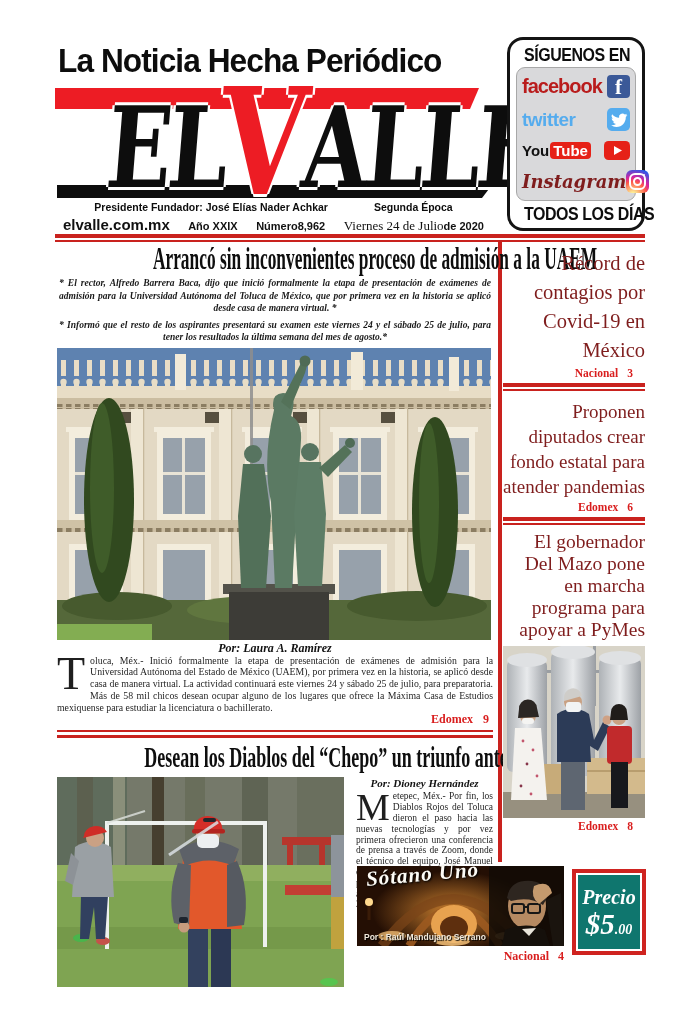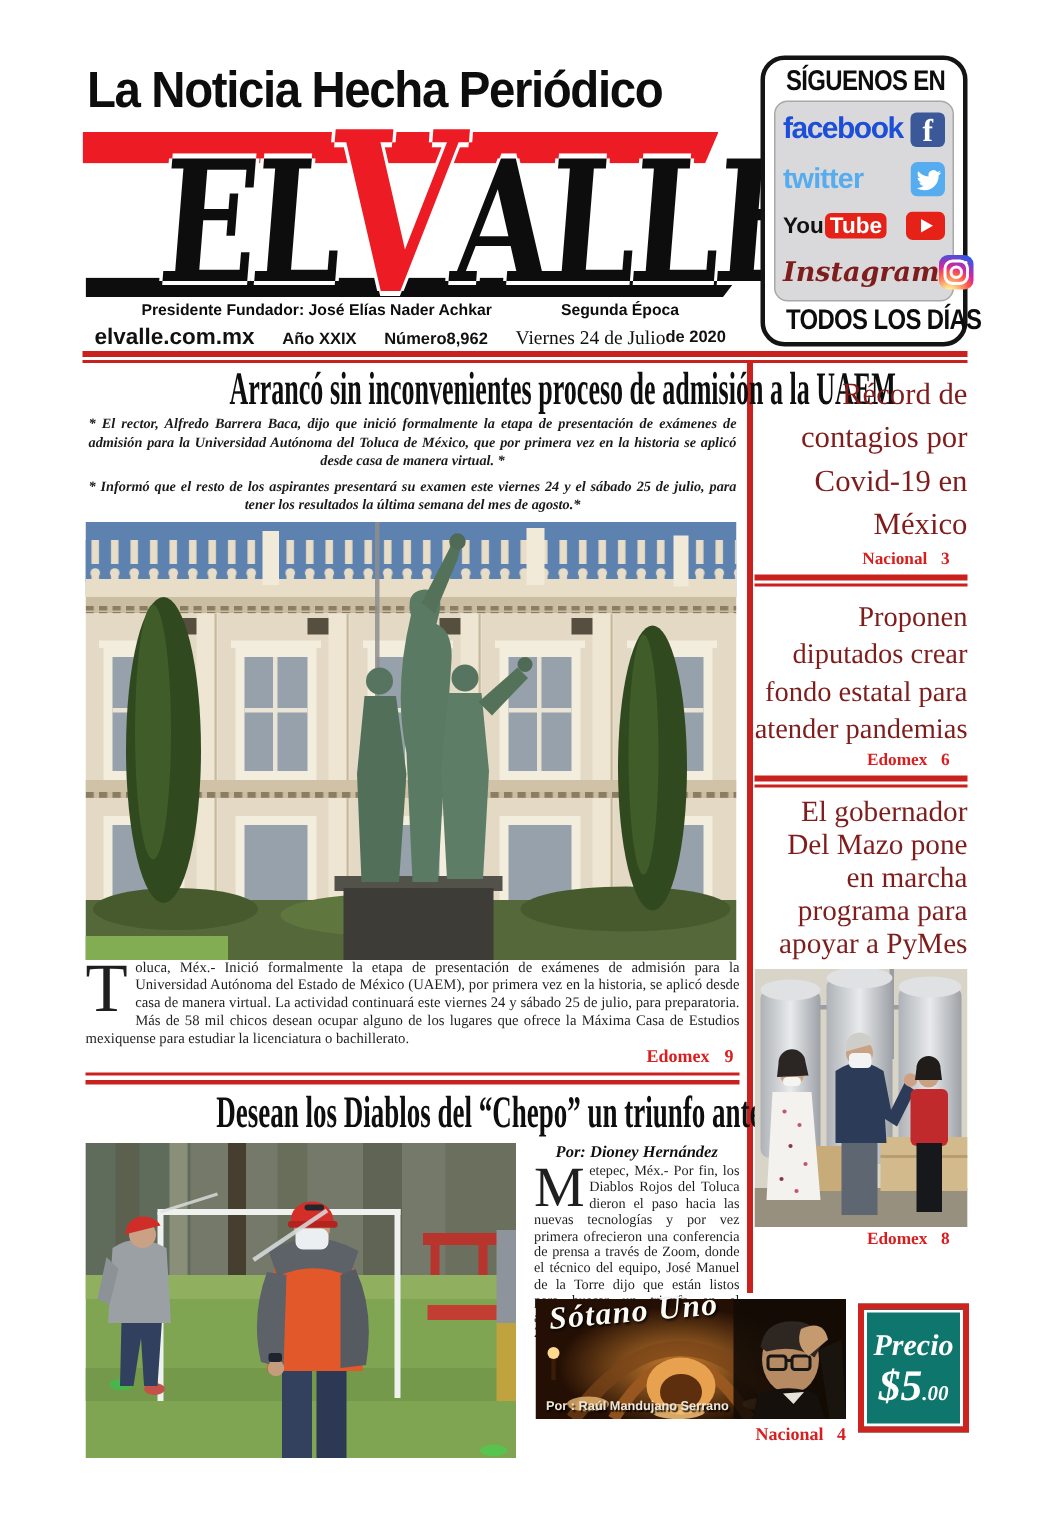--- a/index.html
+++ b/index.html
@@ -33,21 +33,21 @@
   .dl-group{display:flex;gap:0;align-items:center}
 
   
   .social{position:absolute;left:507px;top:37px;width:138px;height:194px;background:#fff;
           border:3px solid #141414;border-radius:16px;padding:3px 4px;display:flex;flex-direction:column}
   .social-title,.social-bottom{text-align:center;font-family:"Liberation Sans",sans-serif;font-weight:bold;
           font-size:19px;line-height:23px;letter-spacing:-.5px;white-space:nowrap;transform:scaleX(.84);color:#0d0d0d}
   .social-panel{flex:1;background:#d9d9db;border:1px solid #a8a8a8;border-radius:9px;margin:1px 2px;
           padding:2px 5px;display:flex;flex-direction:column;justify-content:space-around}
   .srow{display:flex;align-items:center;justify-content:space-between}
-  .wm-fb{color:#1d4ed8;font-family:"Liberation Sans",sans-serif;font-weight:bold;font-size:20px;letter-spacing:-1px}
+  .wm-fb{color:#b91c1c;font-family:"Liberation Sans",sans-serif;font-weight:bold;font-size:20px;letter-spacing:-1px}
   .wm-tw{color:#55acee;font-family:"Liberation Sans",sans-serif;font-weight:bold;font-size:19px;letter-spacing:-.5px}
   .wm-yt{font-family:"Liberation Sans",sans-serif;font-weight:bold;font-size:15px;color:#111;display:flex;align-items:center}
   .wm-yt .tube{background:#e62117;color:#fff;border-radius:4px;padding:0 3px;margin-left:1px}
   .wm-ig{font-family:"DejaVu Serif",serif;font-style:italic;font-weight:bold;font-size:18px;color:#7f1d1d}
   .icon-fb{width:23px;height:23px;background:#3b5998;border-radius:4px;color:#fff;overflow:hidden;flex:none;
            display:flex;justify-content:center;align-items:flex-end;font-family:"Liberation Serif",serif;
            font-weight:bold;font-size:21px;line-height:21px}
   .icon-svg{flex:none;display:block}
   .icon-ig{position:relative;width:23px;height:23px;border-radius:6px;flex:none;
            background:radial-gradient(circle at 30% 110%,#fdf497 0%,#fdf497 8%,#fd5949 45%,#d6249f 60%,#285aeb 90%)}
@@ -306,20 +306,21 @@
         <circle cx="248" cy="13" r="5.5" fill="#4f6b56"></circle>
         <circle cx="196" cy="106" r="9" fill="#577460"></circle>
         <path d="M186 116 h21 l7 52 -5 72 h-25 l-3 -72z" fill="#527059"></path>
         <circle cx="253" cy="104" r="9" fill="#577460"></circle>
         <path d="M242 114 h22 l5 52 -4 72 h-24 l-4 -72z" fill="#5d7d66"></path>
         <path d="M262 120 L288 97 l7 7 -24 25z" fill="#547259"></path>
         <circle cx="293" cy="95" r="5" fill="#4f6b56"></circle>
       </g>
     </svg>
 
+    <div class="byline">Por: Laura A. Ramírez</div>
     <p class="body-text"><span class="dropcap">T</span><span>oluca, Méx.- Inició formalmente la etapa de presentación de exámenes de admisión para la Universidad Autónoma del Estado de México (UAEM), por primera vez en la historia, se aplicó desde casa de manera virtual. La actividad continuará este viernes 24 y sábado 25 de julio, para preparatoria. Más de 58 mil chicos desean ocupar alguno de los lugares que ofrece la Máxima Casa de Estudios mexiquense para estudiar la licenciatura o bachillerato.</span></p>
     <div class="tag"><span>Edomex</span><span class="num">9</span></div>
 
     <div class="rule2 mid-rule">
         <div class="b"></div>
         <div class="g"></div>
         <div class="a"></div>
       </div>
 
     <div class="headline h2">Desean los Diablos del “Chepo” un triunfo ante Rayados</div>

